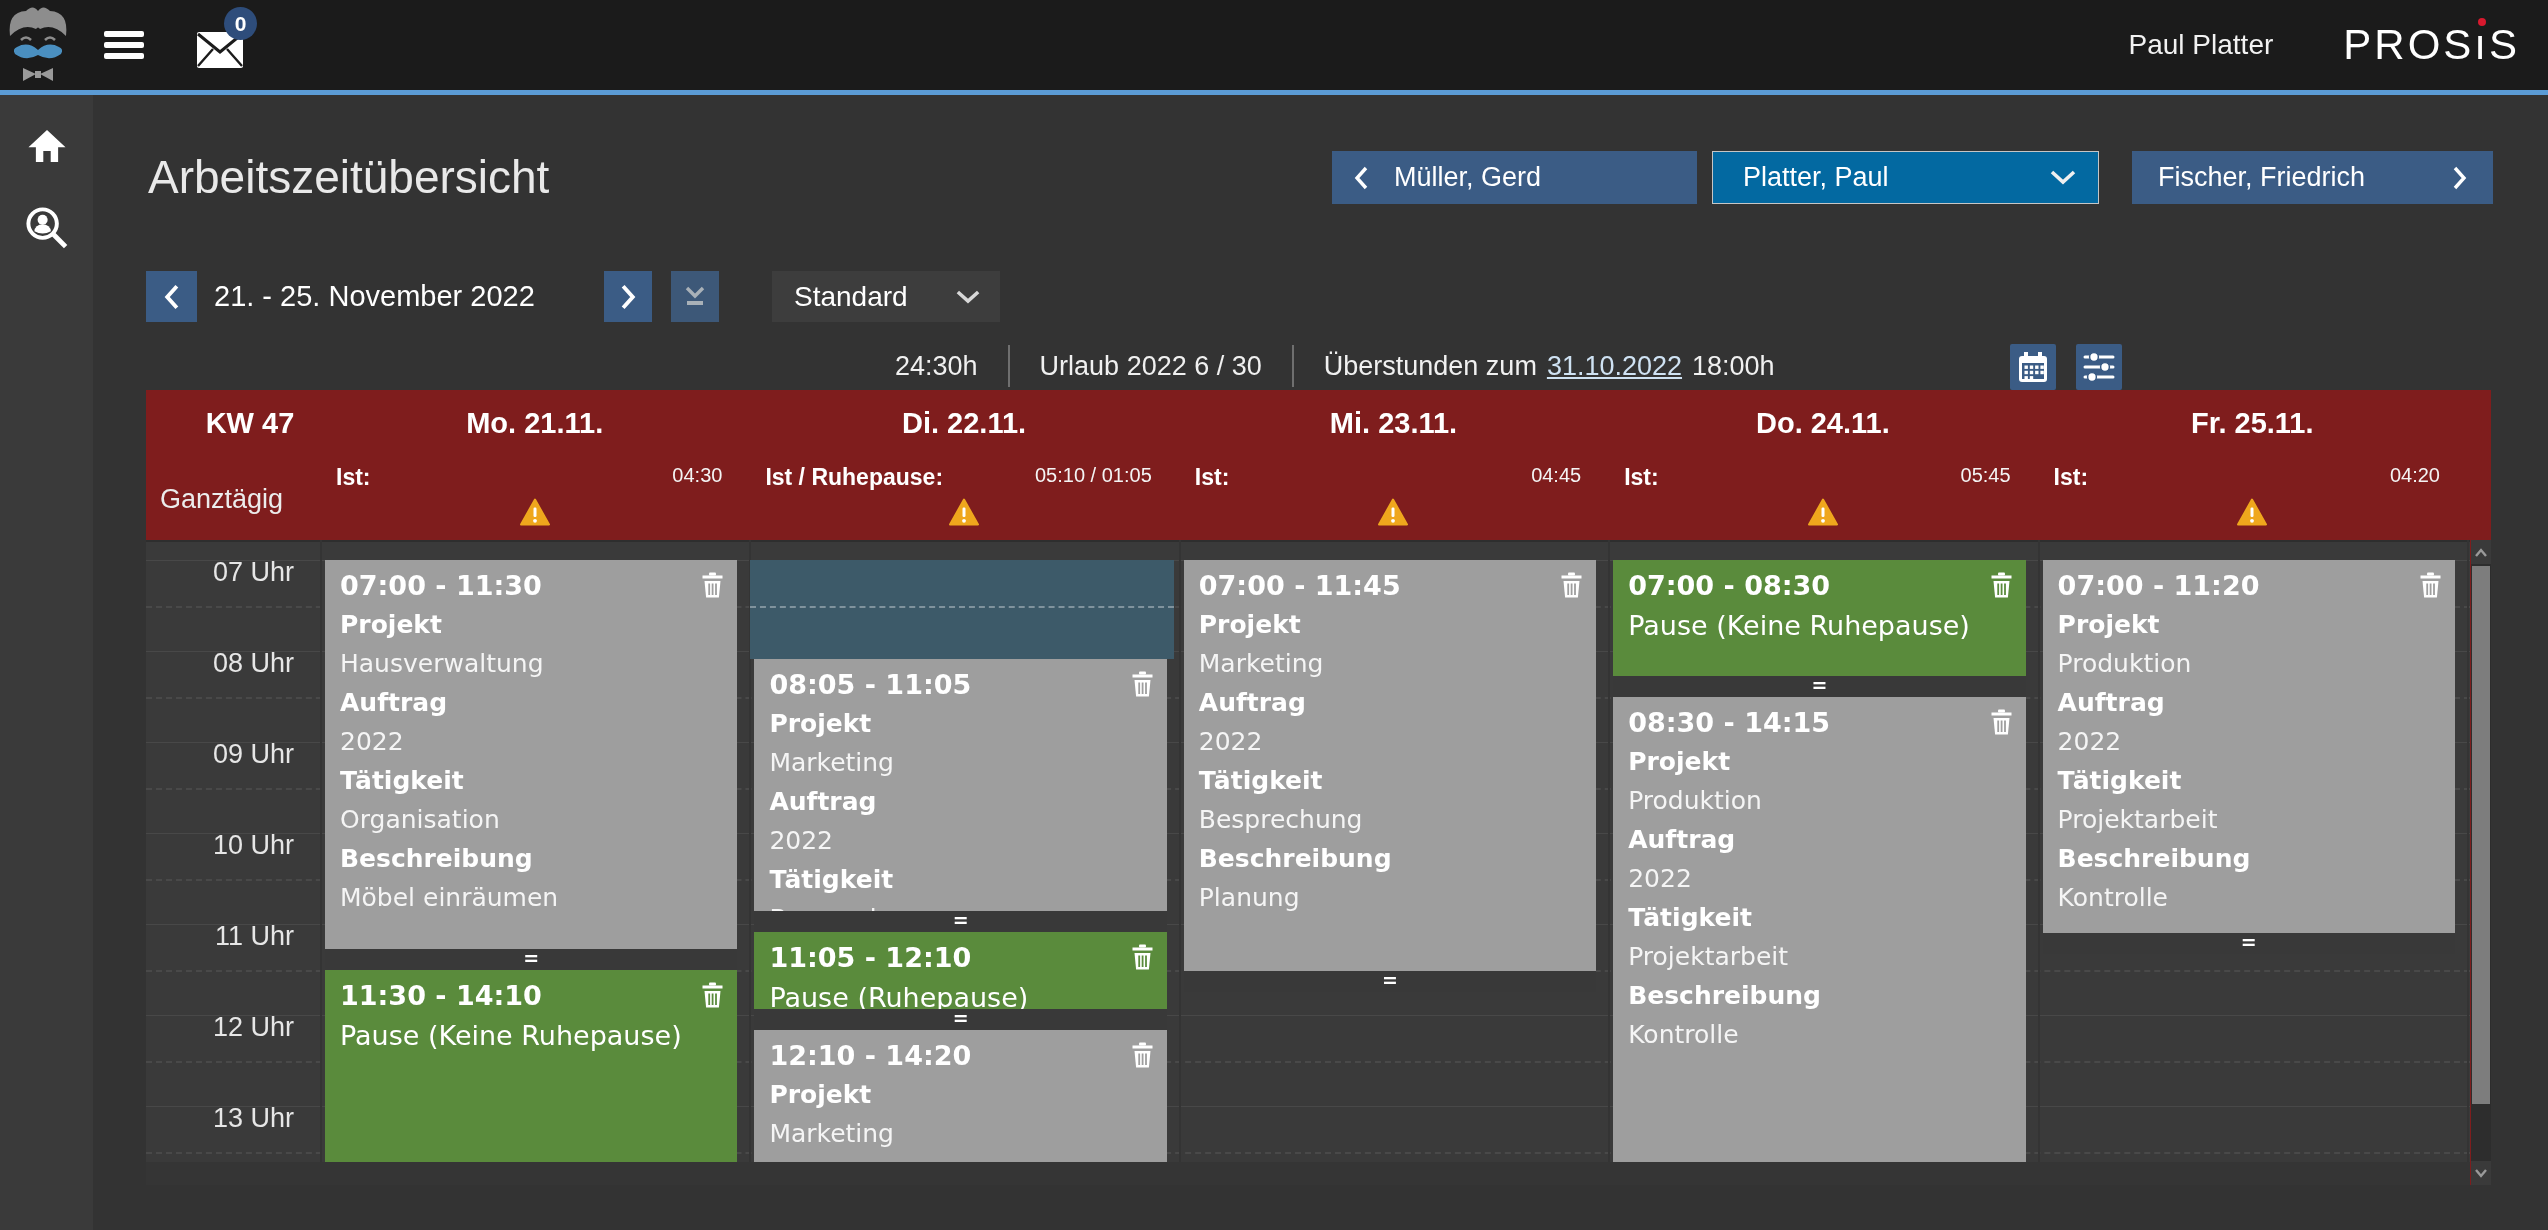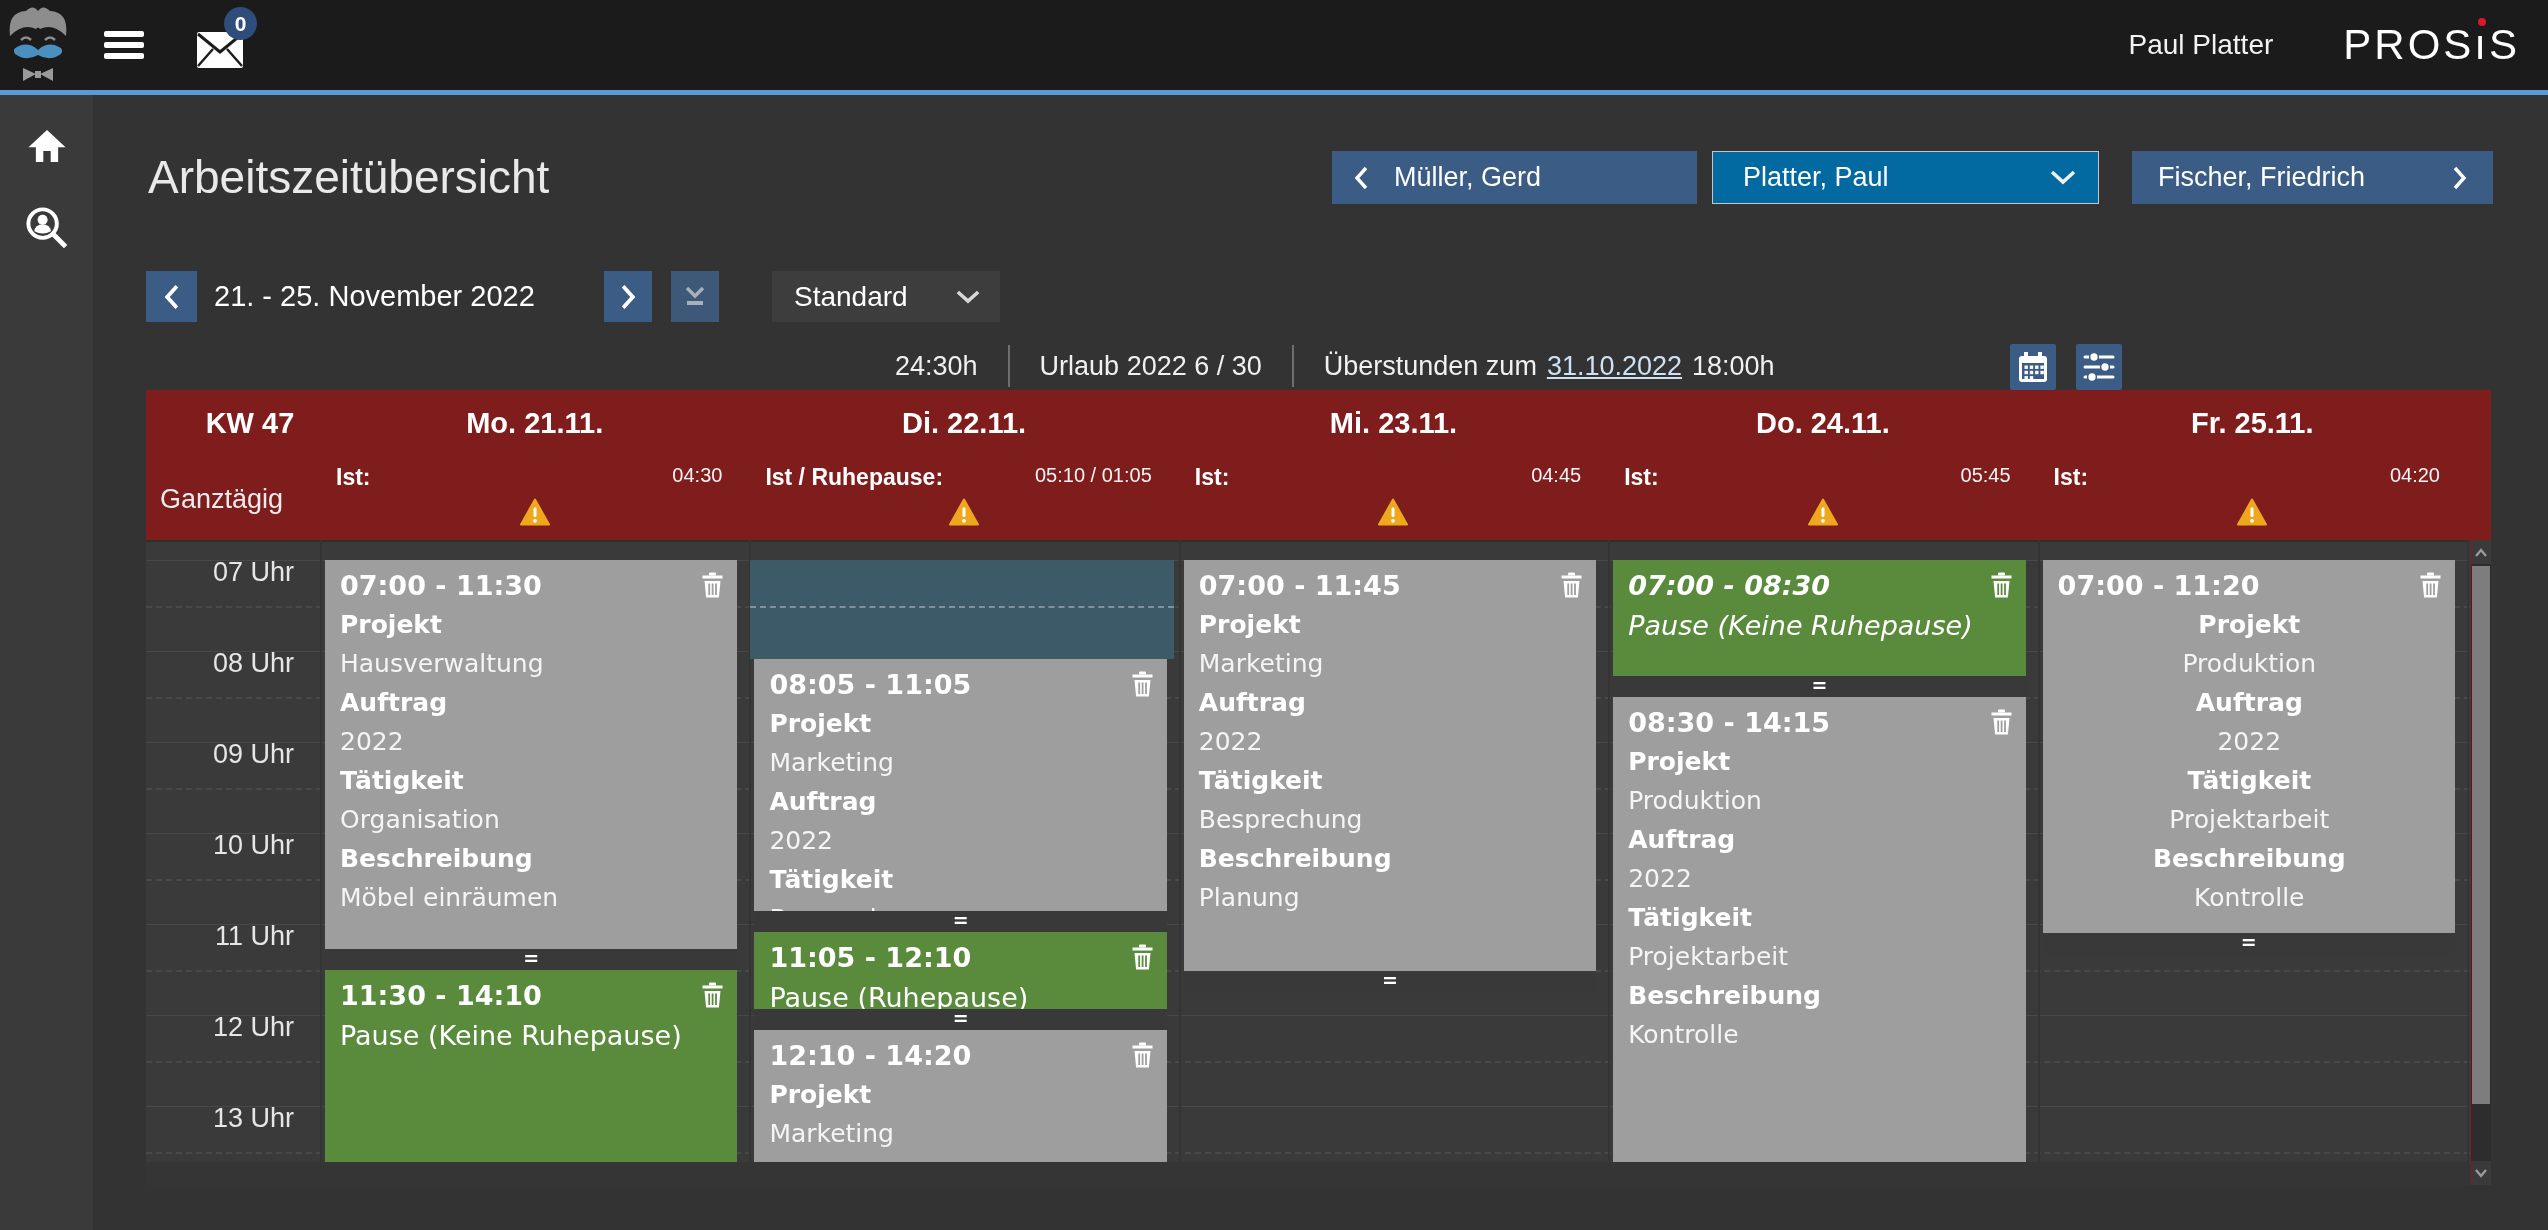--- a/index.html
+++ b/index.html
@@ -469,21 +469,21 @@
               <div class="ev-value">2022</div>
               <div class="ev-label">Tätigkeit</div>
               <div class="ev-value">Besprechung</div>
               <div class="ev-label">Beschreibung</div>
               <div class="ev-value">Planung</div>
             </div>
             <div class="ev-handle">=</div>
           </div>
         </div>
         <div class="day-col" style="left: 1462.2px; width: 429.4px;">
-          <div class="ev" style="top: 20px; height: 136.5px; left: 5px; width: 412.4px; background: rgb(90, 139, 60); font-style: italic;">
+          <div class="ev" style="top: 20px; height: 136.5px; left: 5px; width: 412.4px; background: rgb(90, 139, 60);">
             <div class="ev-body" style="height: 115.5px;">
               <div class="ev-head">
                 <span class="ev-time">07:00 - 08:30</span>
                 <span class="ev-trash"><svg width="21" height="26" viewBox="0 0 21 26">
   <rect x="0.5" y="3.5" width="20" height="3" fill="#fff"></rect>
   <rect x="7" y="0.5" width="7" height="3" rx="1" fill="#fff"></rect>
   <path d="M2.5 9 h16 l-1.6 16.5 h-12.8 Z" fill="#fff"></path>
   <g fill="#5a8b3c">
                       <rect x="6.3" y="11.5" width="1.8" height="11.5"></rect>
                       <rect x="9.7" y="11.5" width="1.8" height="11.5"></rect>
@@ -516,21 +516,21 @@
               <div class="ev-value">2022</div>
               <div class="ev-label">Tätigkeit</div>
               <div class="ev-value">Projektarbeit</div>
               <div class="ev-label">Beschreibung</div>
               <div class="ev-value">Kontrolle</div>
             </div>
           </div>
         </div>
         <div class="day-col" style="left: 1891.6px; width: 429.4px;">
           <div class="ev" style="top: 20px; height: 394.333px; left: 5px; width: 412.4px; background: rgb(158, 158, 158);">
-            <div class="ev-body" style="height: 429px; text-align: center;">
+            <div class="ev-body" style="height: 429px;">
               <div class="ev-head">
                 <span class="ev-time">07:00 - 11:20</span>
                 <span class="ev-trash"><svg width="21" height="26" viewBox="0 0 21 26">
   <rect x="0.5" y="3.5" width="20" height="3" fill="#fff"></rect>
   <rect x="7" y="0.5" width="7" height="3" rx="1" fill="#fff"></rect>
   <path d="M2.5 9 h16 l-1.6 16.5 h-12.8 Z" fill="#fff"></path>
   <g fill="#9e9e9e">
                       <rect x="6.3" y="11.5" width="1.8" height="11.5"></rect>
                       <rect x="9.7" y="11.5" width="1.8" height="11.5"></rect>
                       <rect x="13.1" y="11.5" width="1.8" height="11.5"></rect>

